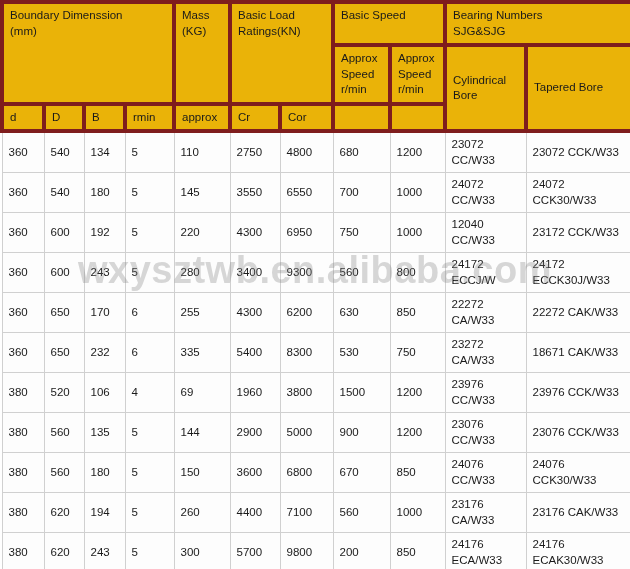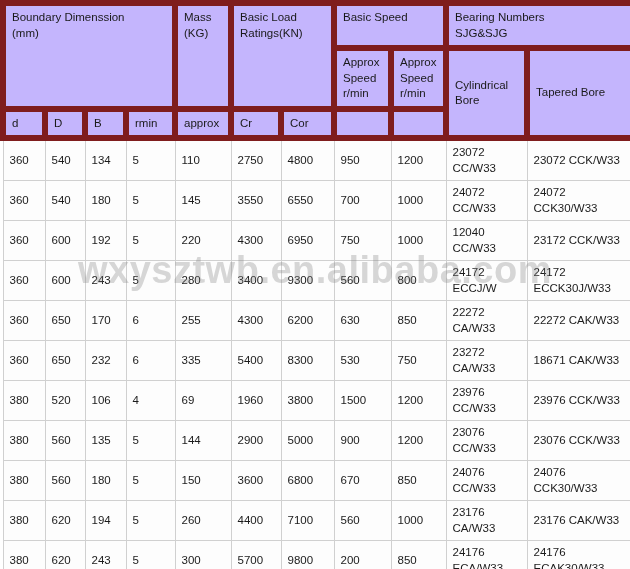--- a/index.html
+++ b/index.html
@@ -24,22 +24,22 @@
   }
   #spec-table td {
     border: 1px solid #d0d0d0;
     padding: 4px 5px 4px 6px;
     vertical-align: middle;
     line-height: 1.35;
     word-wrap: break-word;
     overflow-wrap: break-word;
   }
   #spec-table thead td {
-    background: #c4b5fd;
-    border: 6px solid #7f1d1d;
+    background: #eab308;
+    border: 4px solid #7f1d1d;
     vertical-align: top;
   }
   #spec-table thead td.sub {
     vertical-align: middle;
   }
   #spec-table tbody td {
     background: #fdfdfd;
   }
   .hdr-group {
     white-space: normal;
@@ -151,21 +151,21 @@
   </thead>
   <tbody id="table-body">
       <tr>
         <td class="numcell">360</td>
         <td class="numcell">540</td>
         <td class="numcell">134</td>
         <td class="numcell">5</td>
         <td class="numcell">110</td>
         <td class="numcell">2750</td>
         <td class="numcell">4800</td>
-        <td class="numcell">950</td>
+        <td class="numcell">680</td>
         <td class="numcell">1200</td>
         <td>23072 CC/W33</td>
         <td>23072 CCK/W33</td>
       </tr>
       <tr>
         <td class="numcell">360</td>
         <td class="numcell">540</td>
         <td class="numcell">180</td>
         <td class="numcell">5</td>
         <td class="numcell">145</td>

